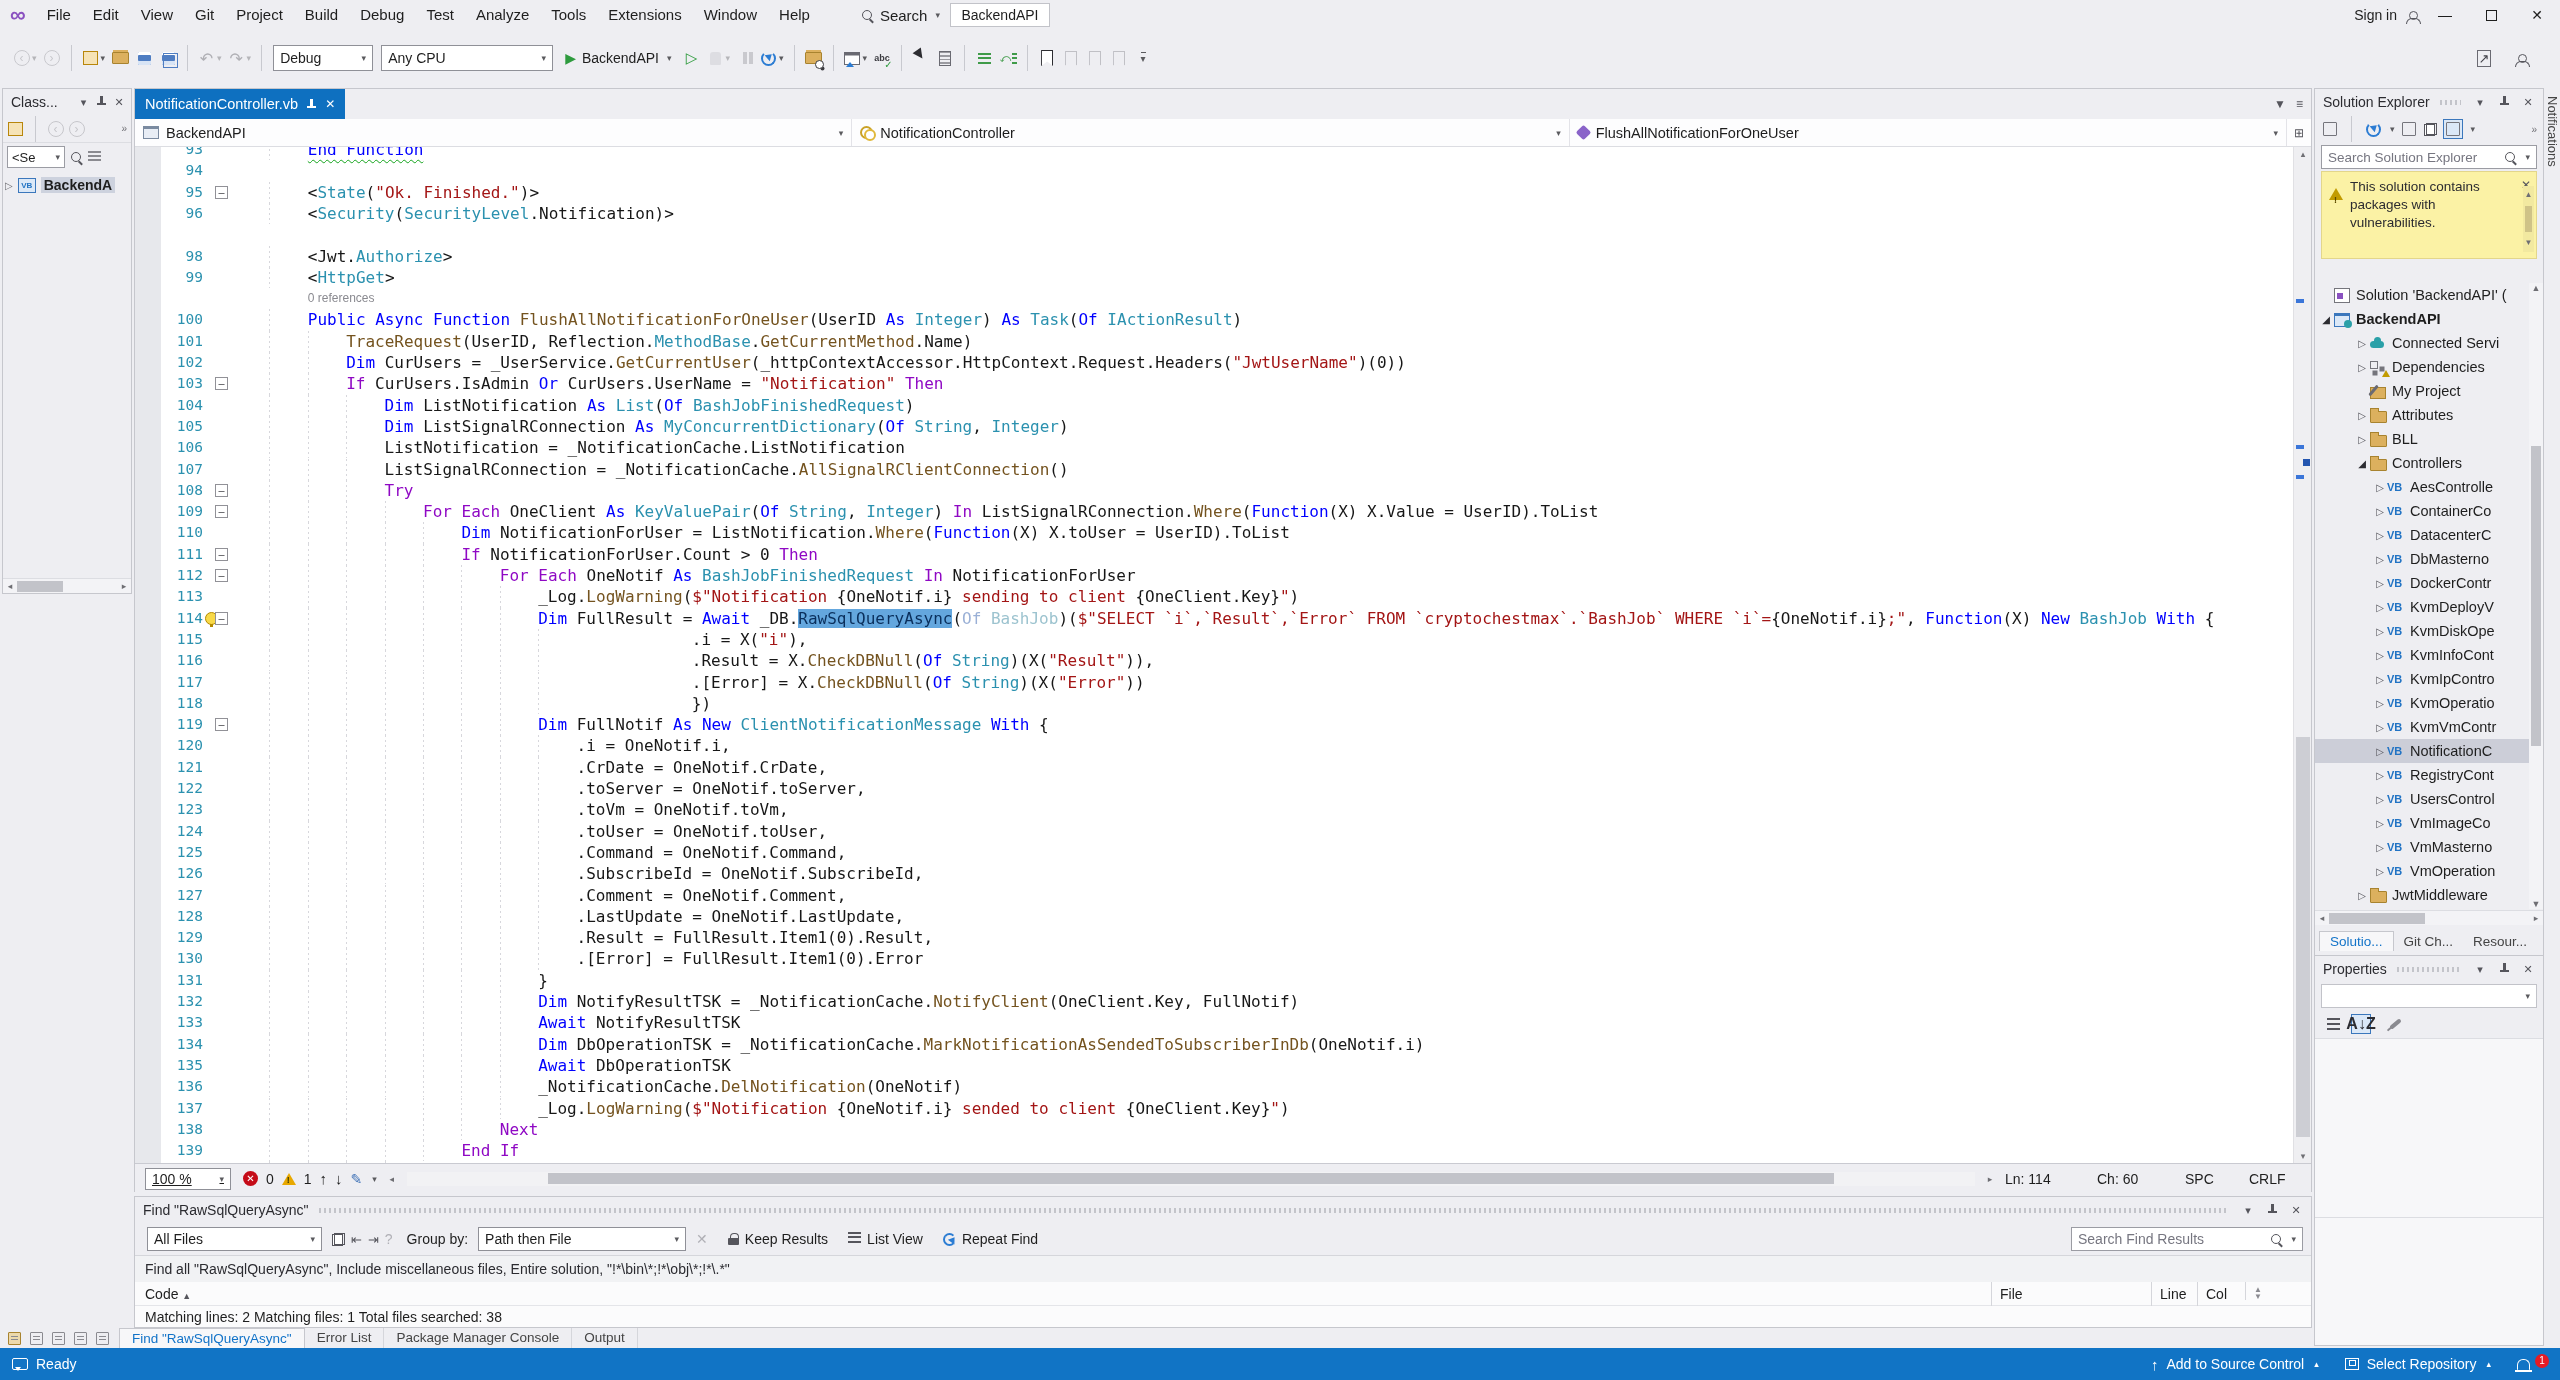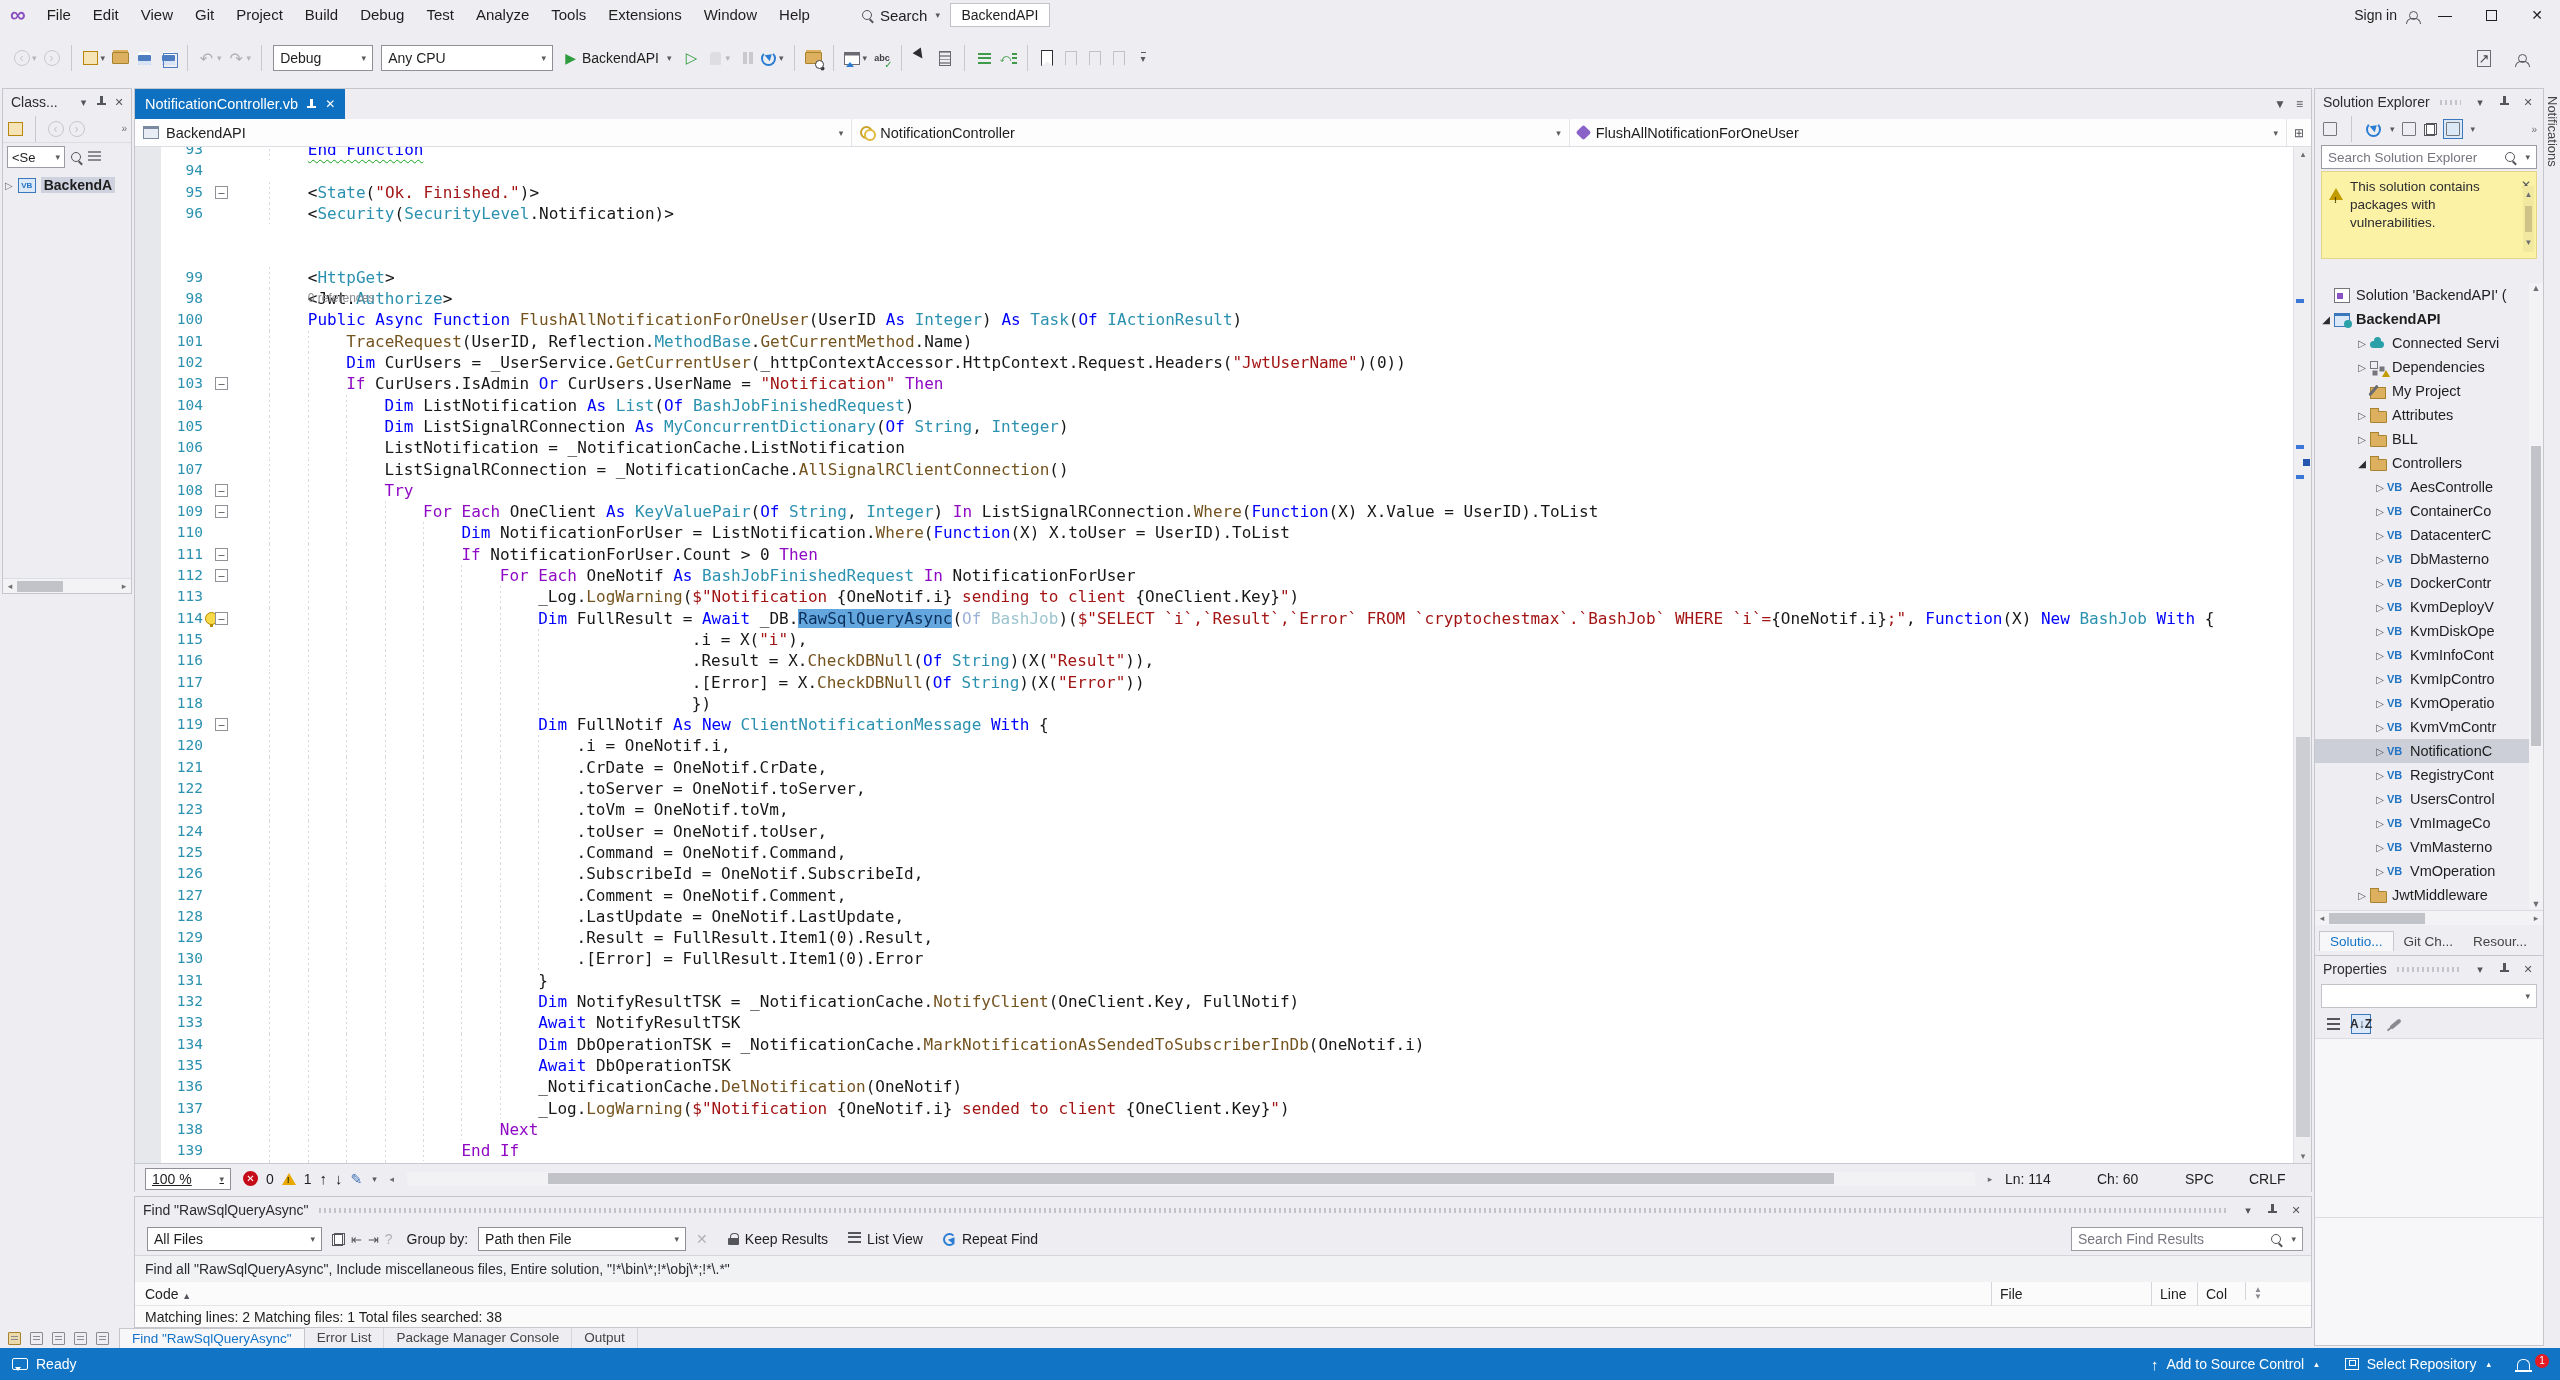--- a/index.html
+++ b/index.html
@@ -302,21 +302,21 @@
   .setab { padding:2px 10px; }
   .setab.active { background:#f7f7f9; border:1px solid #c6c7cd; border-bottom:none; color:#1273c8;}
   #props { position:absolute; left:0; right:0; bottom:0; height:390px; border-top:1px solid #c6c7cd;}
   #props-combo { margin:2px 6px; height:24px; background:#fff; border:1px solid #c2c3c9; display:flex;
     align-items:center; justify-content:flex-end; padding:0 6px; color:#55555c; font-size:10px;}
   #props-toolbar { height:28px; display:flex; align-items:center; gap:8px; padding:0 8px; }
   .pt-ic { width:20px; height:20px; display:flex; align-items:center; justify-content:center; }
   .pt-ic.sel { border:1px solid #3b77bc; background:#dbe8f7; }
   .i-cat::before { content:""; width:13px; height:12px;
     background:repeating-linear-gradient(180deg,#55555c 0 2px,transparent 2px 5px); }
-  .i-az { font-size:12px; font-weight:bold; color:#2c2c31; }
+  .i-az { font-size:16px; font-weight:bold; color:#2c2c31; }
   .i-wrench::before { content:""; width:13px; height:4px; background:#8a8a90; border-radius:2px;
     transform:rotate(-40deg); box-shadow:-5px 0 0 -1px #8a8a90;}
   #props-body { position:absolute; left:0; right:0; top:82px; bottom:0; background:#f7f7f9;
     border-top:1px solid #dcdde2; }
   #props-body::after { content:""; position:absolute; left:0; right:0; top:178px; height:1px; background:#dcdde2;}
 
   
   #rightstrip { position:absolute; left:2544px; top:88px; width:16px; height:1258px; background:#eeeef2; }
   #rightstrip .vt { writing-mode:vertical-lr; font-size:13px; color:#444; margin:8px 0 0 1px; }
 </style>
@@ -566,21 +566,21 @@
         <span class="guide" style="left: 134.4px;"></span>
         <span class="cnum">95</span>
         <span class="obox">–</span>
         <span class="ctext" style="padding-left: 76.8px;"><span class="c-d">&lt;</span><span class="c-t">State</span><span class="c-d">(</span><span class="c-s">"Ok. Finished."</span><span class="c-d">)&gt;</span></span>
       </div>
       <div class="crow" style="top: 55.9px;">
         <span class="guide" style="left: 134.4px;"></span>
         <span class="cnum">96</span>
         <span class="ctext" style="padding-left: 76.8px;"><span class="c-d">&lt;</span><span class="c-t">Security</span><span class="c-d">(</span><span class="c-t">SecurityLevel</span><span class="c-d">.Notification)&gt;</span></span>
       </div>
-      <div class="crow" style="top: 98.5px; margin-top: 42px;">
+      <div class="crow" style="top: 98.5px;">
         <span class="guide" style="left: 134.4px;"></span>
         <span class="cnum">98</span>
         <span class="ctext" style="padding-left: 76.8px;"><span class="c-d">&lt;Jwt.</span><span class="c-t">Authorize</span><span class="c-d">&gt;</span></span>
       </div>
       <div class="crow" style="top: 119.8px;">
         <span class="guide" style="left: 134.4px;"></span>
         <span class="cnum">99</span>
         <span class="ctext" style="padding-left: 76.8px;"><span class="c-d">&lt;</span><span class="c-t">HttpGet</span><span class="c-d">&gt;</span></span>
       </div>
       <div class="crow" style="top: 141.1px;">

